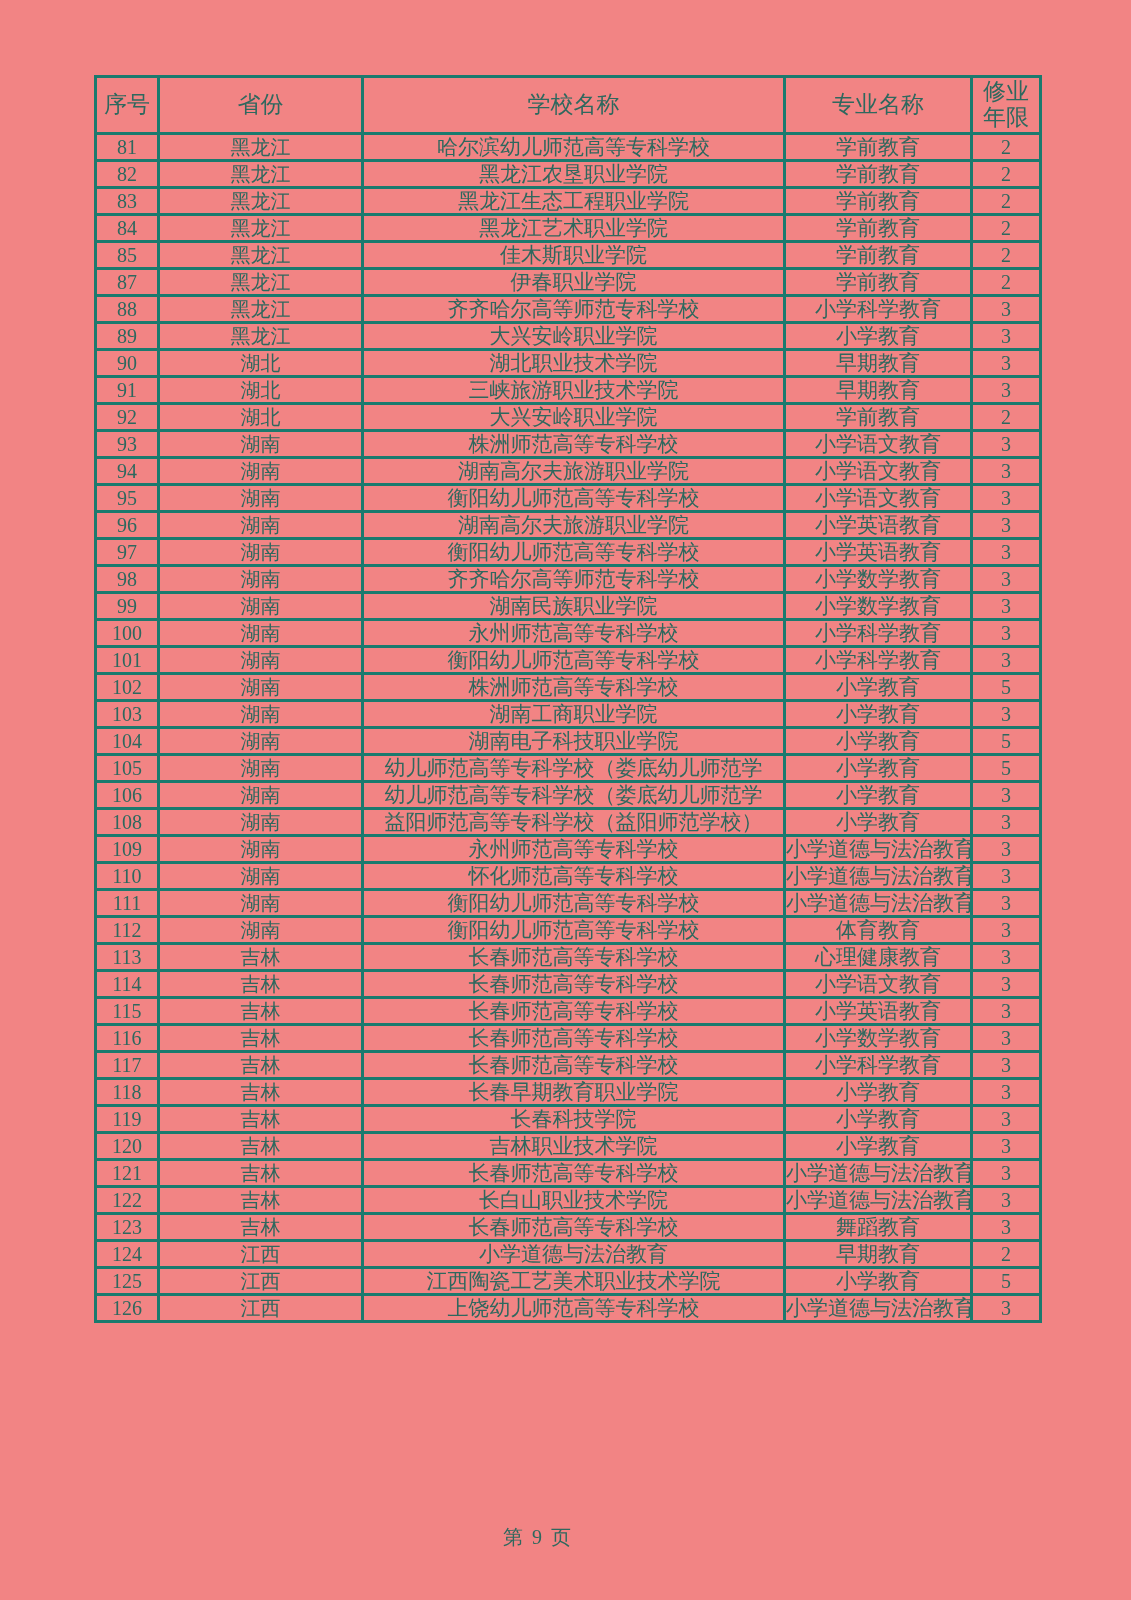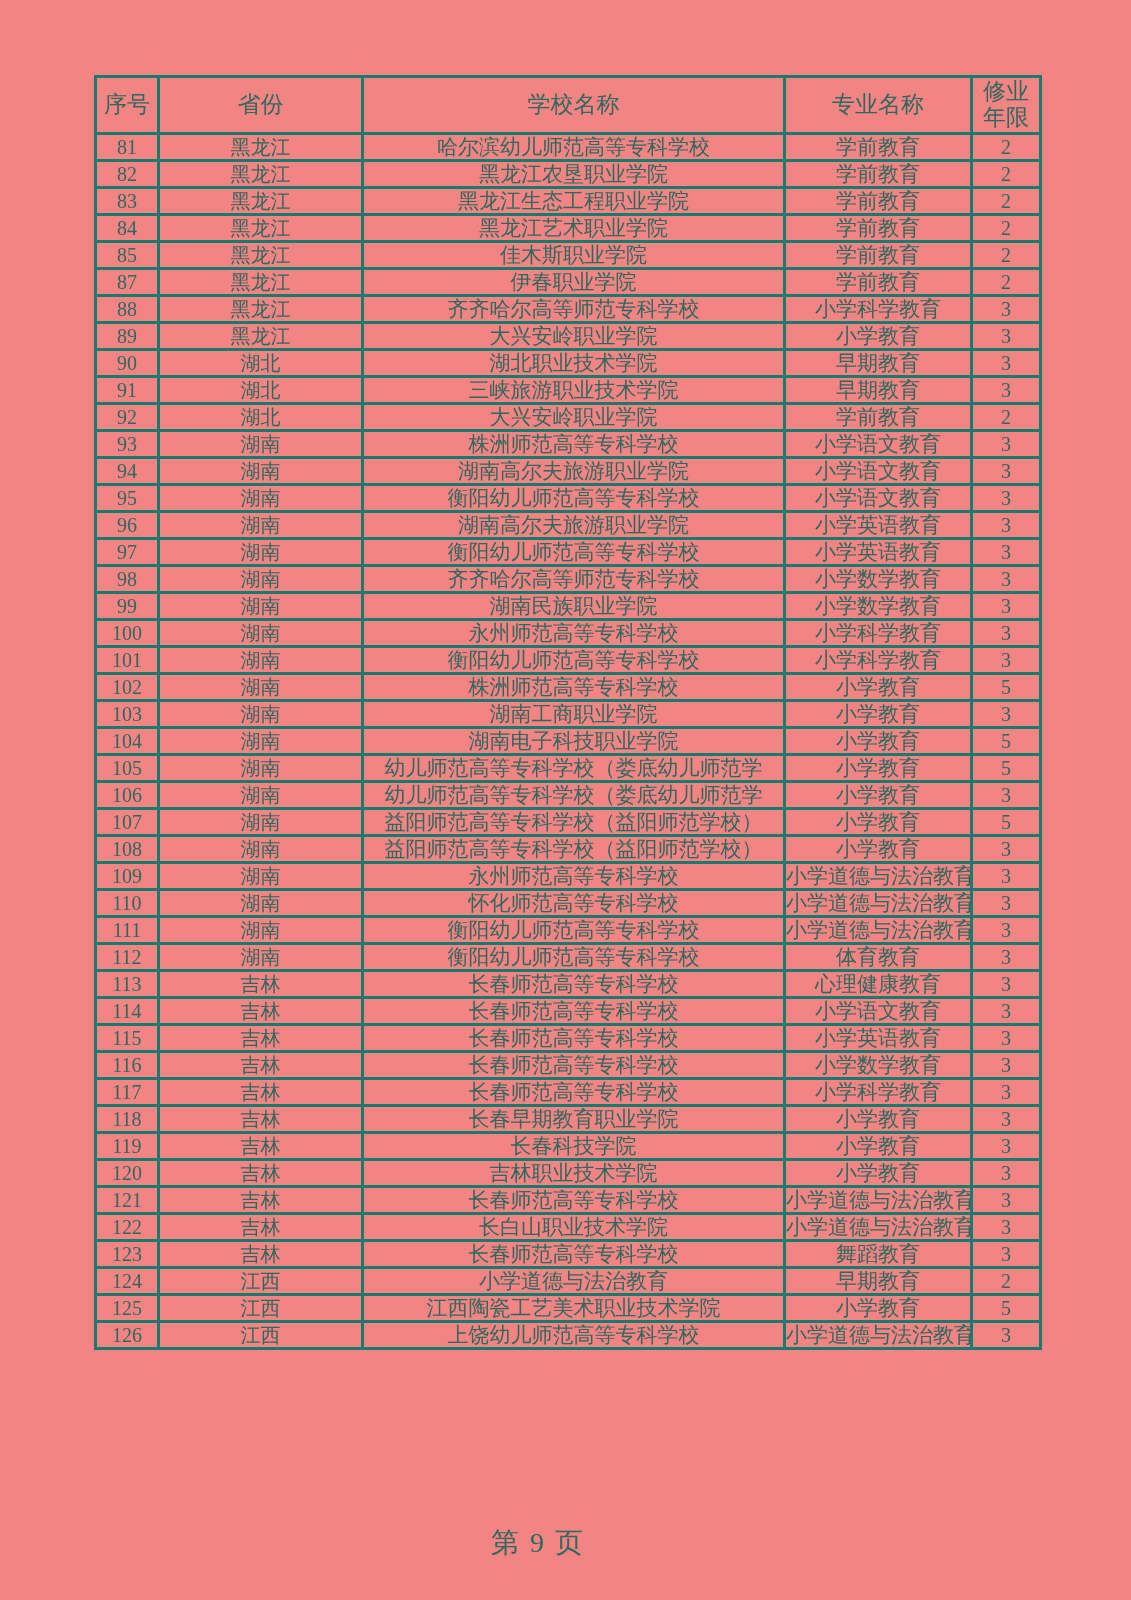--- a/index.html
+++ b/index.html
@@ -47,21 +47,21 @@
   
   table.roster tbody td:nth-child(3),
   table.roster tbody td:nth-child(4) {
     font-size: 21px;
   }
   .footer {
     position: absolute;
     left: 0; top: 1524px;
     width: 1055px;
     text-align: center;
-    font-size: 28px;
+    font-size: 20px;
     letter-spacing: 2px;
     padding-left: 21px;
   }
 </style>
 </head>
 <body>
 
 <div class="page">
 
   <table class="roster">
@@ -276,27 +276,20 @@
     </tr>
 
     <tr>
       <td>106</td>
       <td>湖南</td>
       <td>幼儿师范高等专科学校（娄底幼儿师范学</td>
       <td>小学教育</td>
       <td>3</td>
     </tr>
 
-    <tr>
-      <td>107</td>
-      <td>湖南</td>
-      <td>益阳师范高等专科学校（益阳师范学校）</td>
-      <td>小学教育</td>
-      <td>5</td>
-    </tr>
 
     <tr>
       <td>108</td>
       <td>湖南</td>
       <td>益阳师范高等专科学校（益阳师范学校）</td>
       <td>小学教育</td>
       <td>3</td>
     </tr>
 
     <tr>

